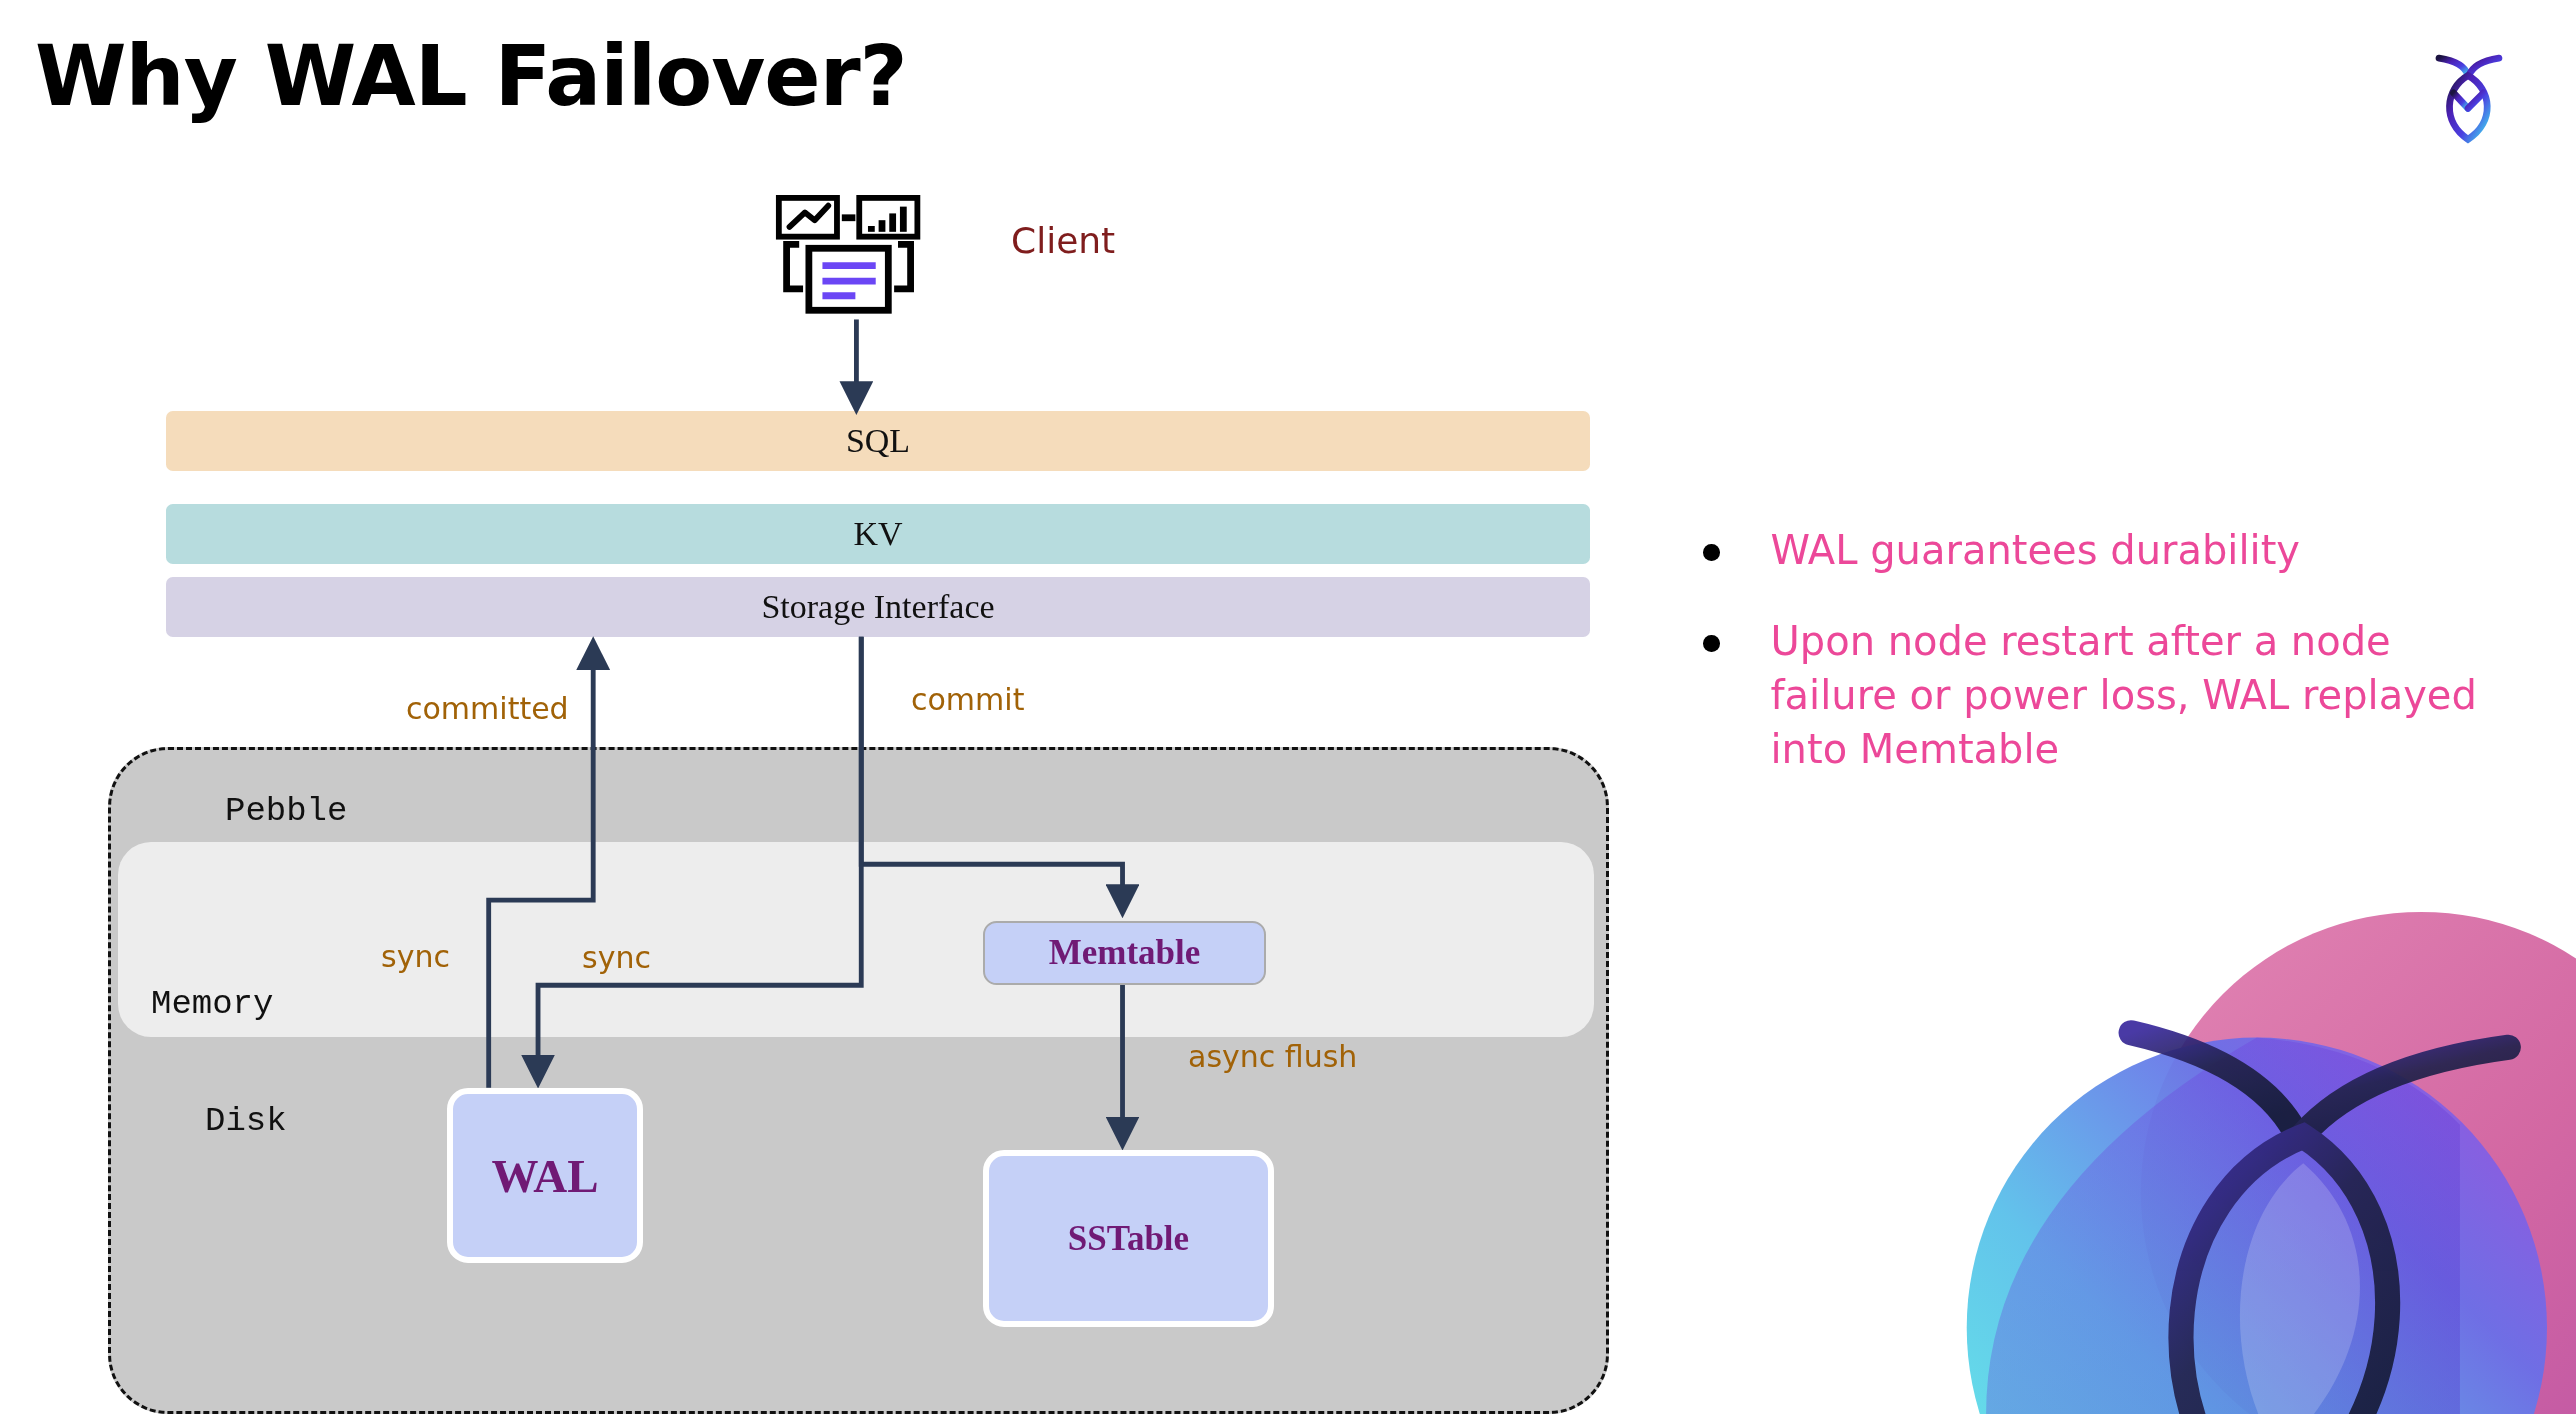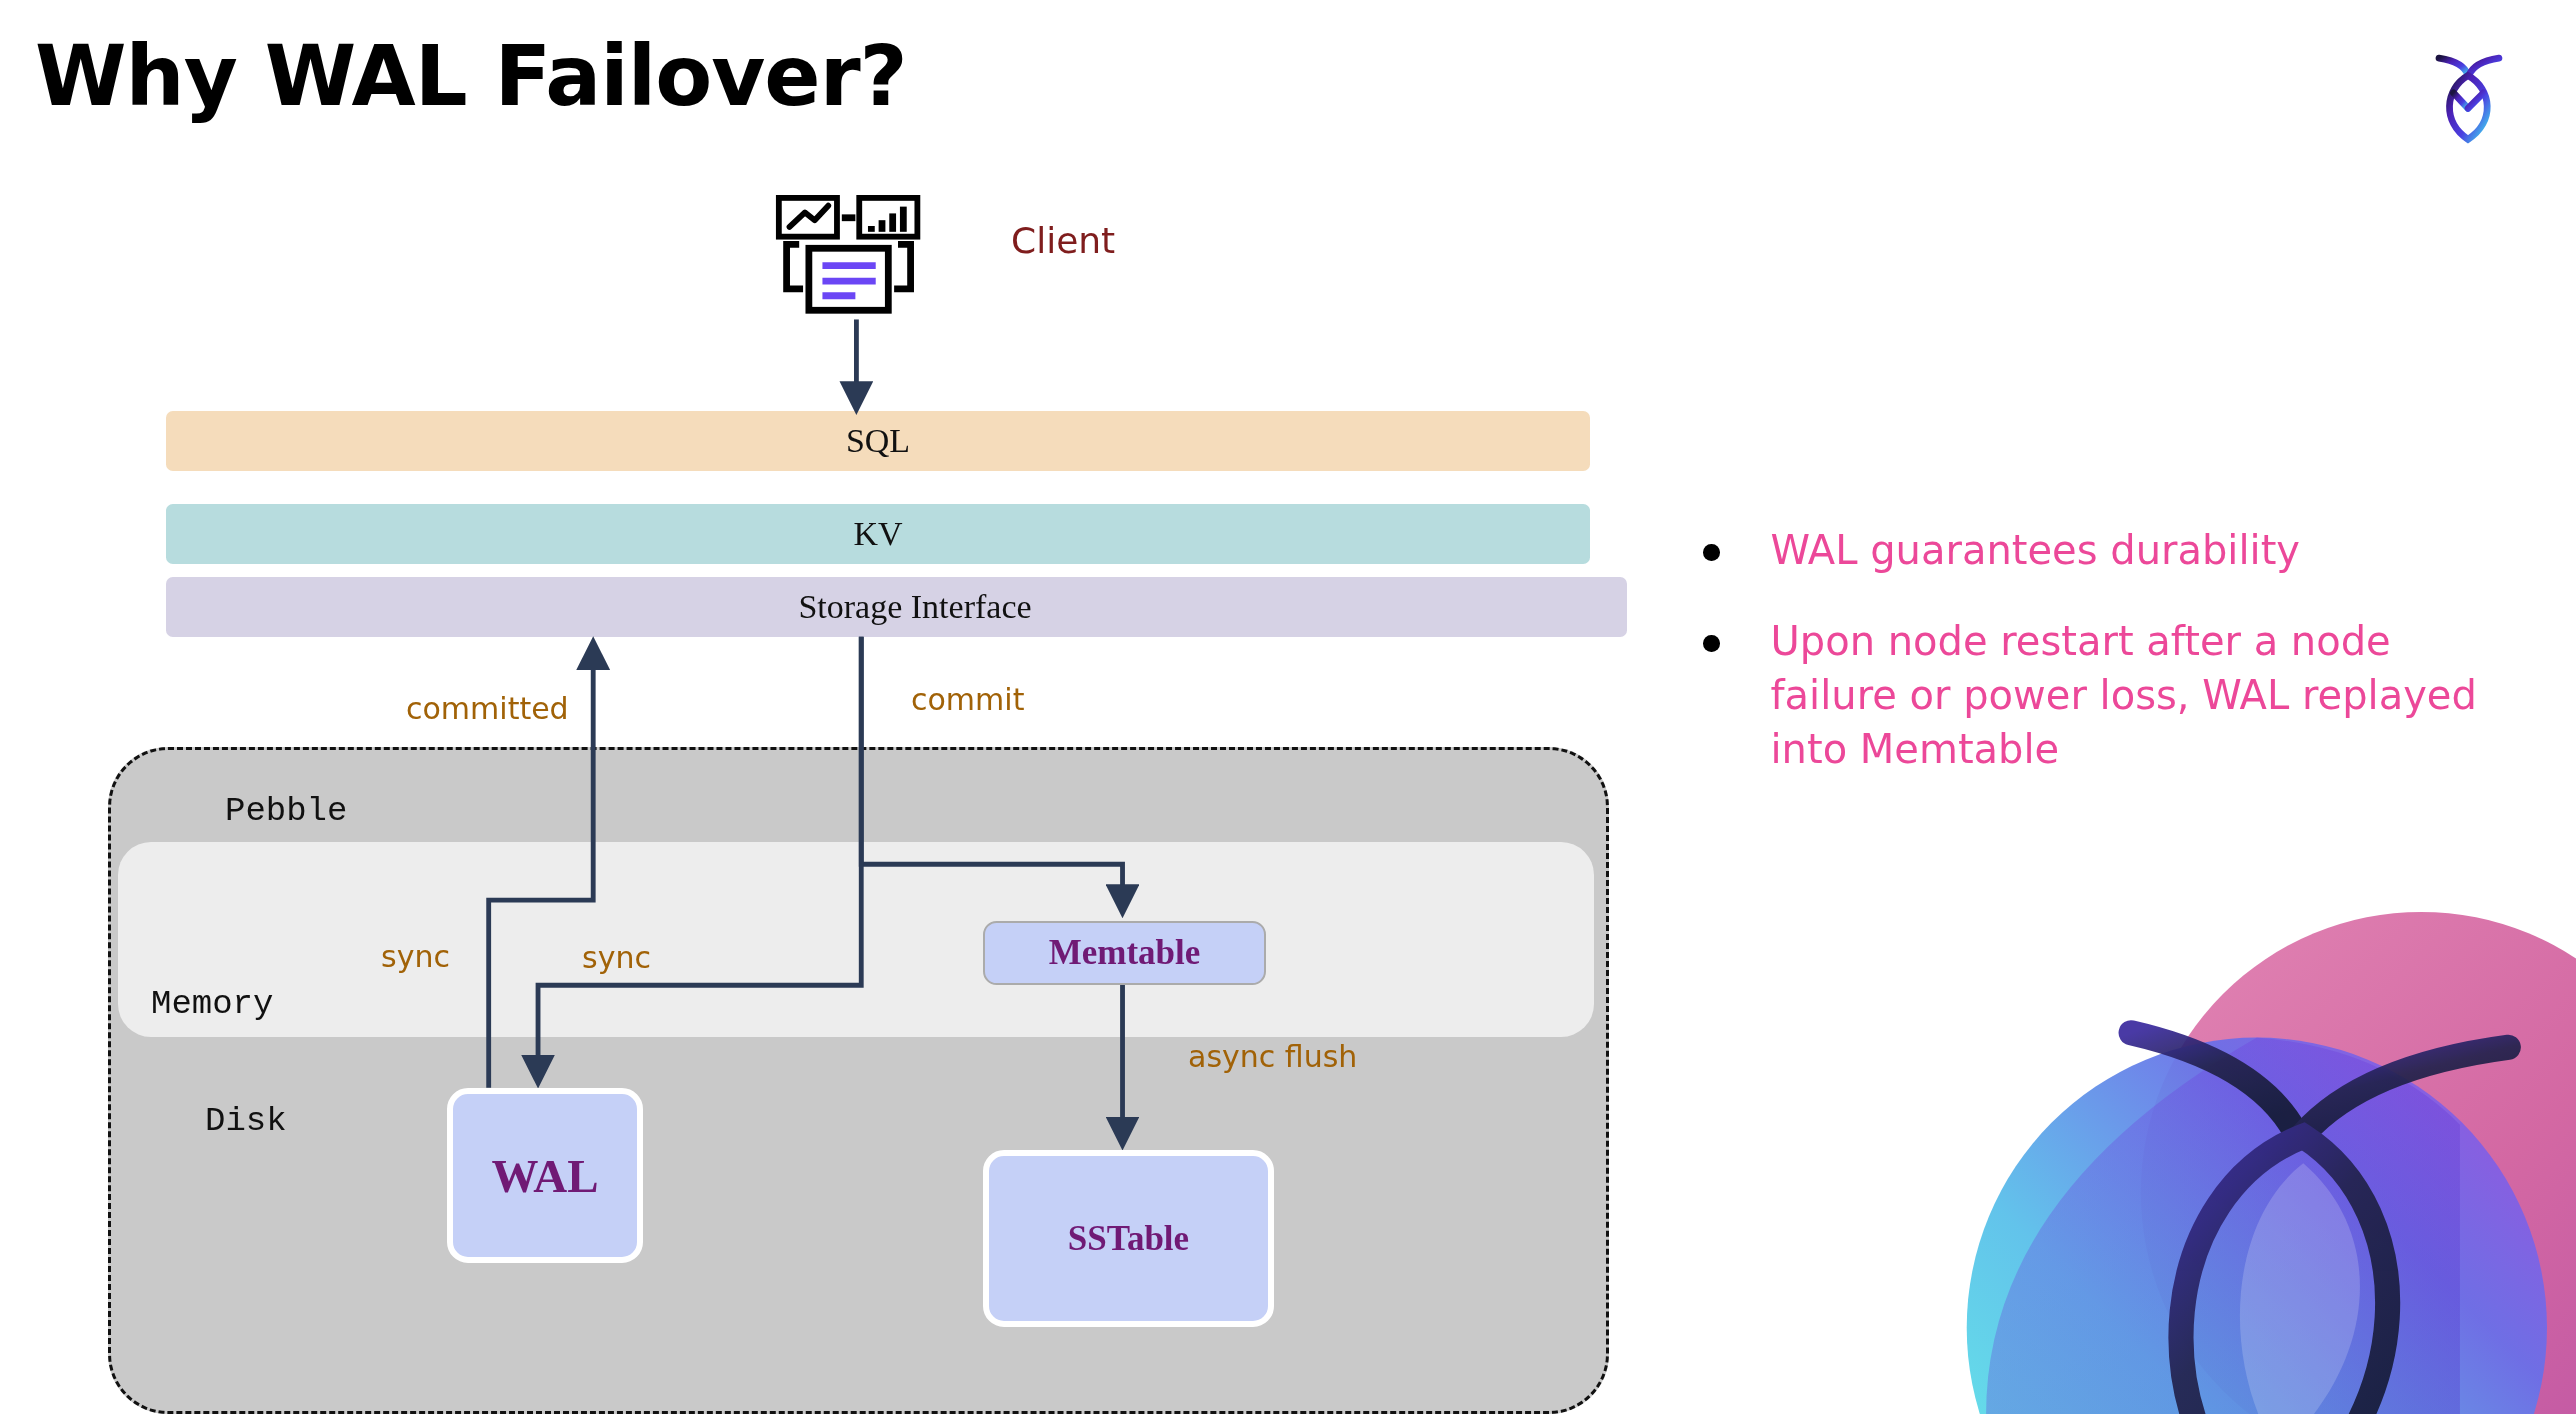--- a/index.html
+++ b/index.html
@@ -25,21 +25,21 @@
   #client-icon{position:absolute;left:774px;top:194px;width:155px;height:126px;}
   #client-label{position:absolute;left:1011px;top:220px;font-size:36px;color:#7f1d1d;
                 font-family:"DejaVu Sans",sans-serif;}
 
   
   .stack-bar{position:absolute;left:150px;width:1424px;height:60px;border-radius:6.8px;
              display:flex;align-items:center;justify-content:center;
              font-family:"Liberation Serif",serif;font-size:34px;color:#111;margin-left:16px;}
   #bar-sql{top:411px;background:#F5DCBB;}
   #bar-kv{top:504px;background:#B7DCDE;}
-  #bar-storage{top:577px;background:#D6D2E5;padding-left:37px;}
+  #bar-storage{top:577px;background:#D6D2E5;}
 
   
   #pebble-container{position:absolute;left:108px;top:747px;width:1495px;height:661px;
                     background:#C9C9C9;border:3.9px dashed #111;border-radius:60px;}
   #memory-strip{position:absolute;left:118px;top:842px;width:1476px;height:195px;
                 background:#EDEDED;border-radius:33px;}
   .zone-label{position:absolute;font-family:Liberation Mono, monospace;
               font-size:34px;color:#111;}
   #label-pebble{left:225px;top:792px;}
   #label-memory{left:151px;top:985px;}

